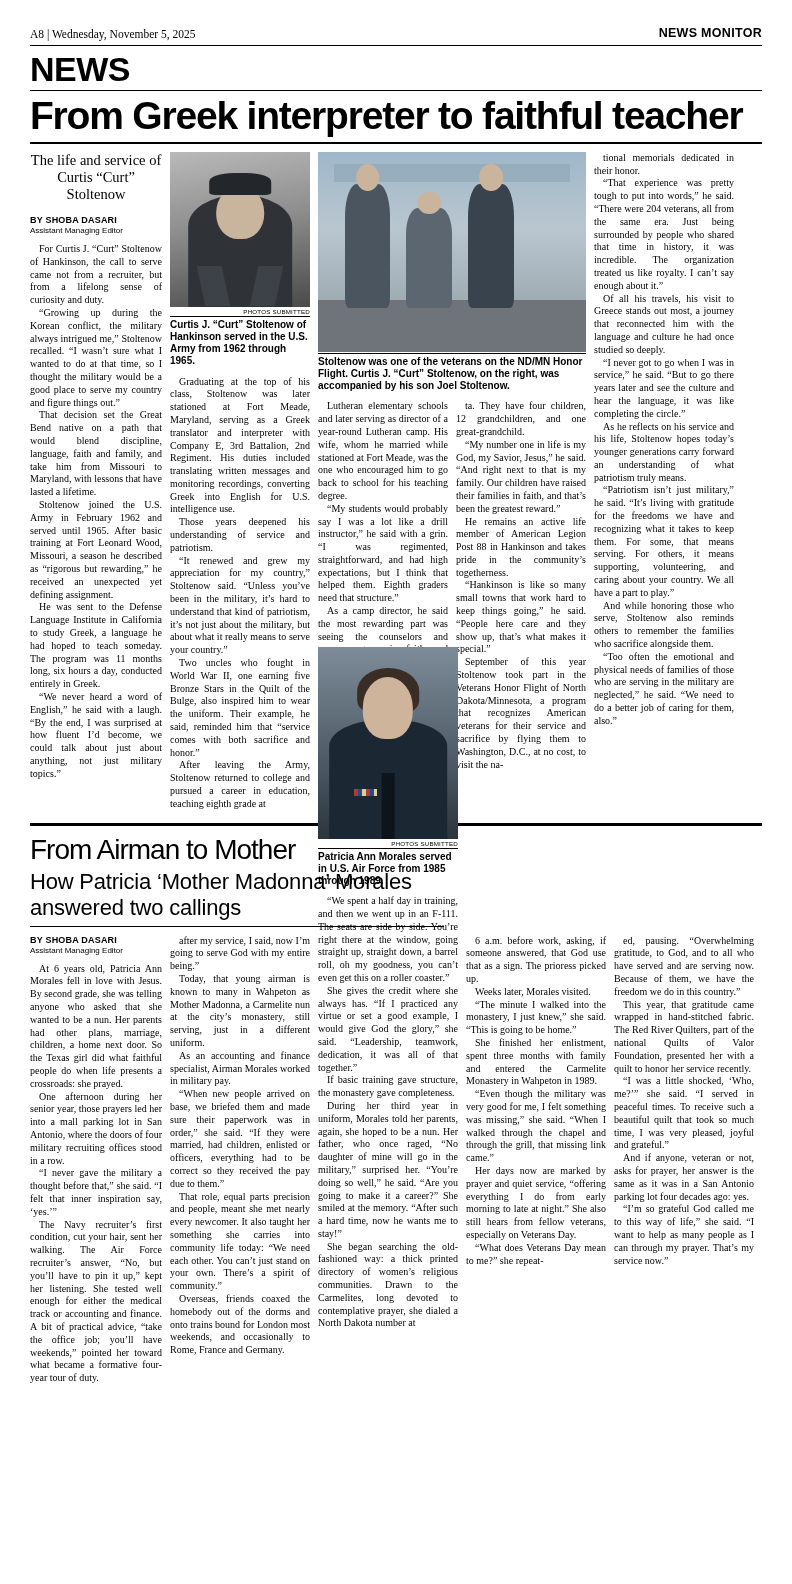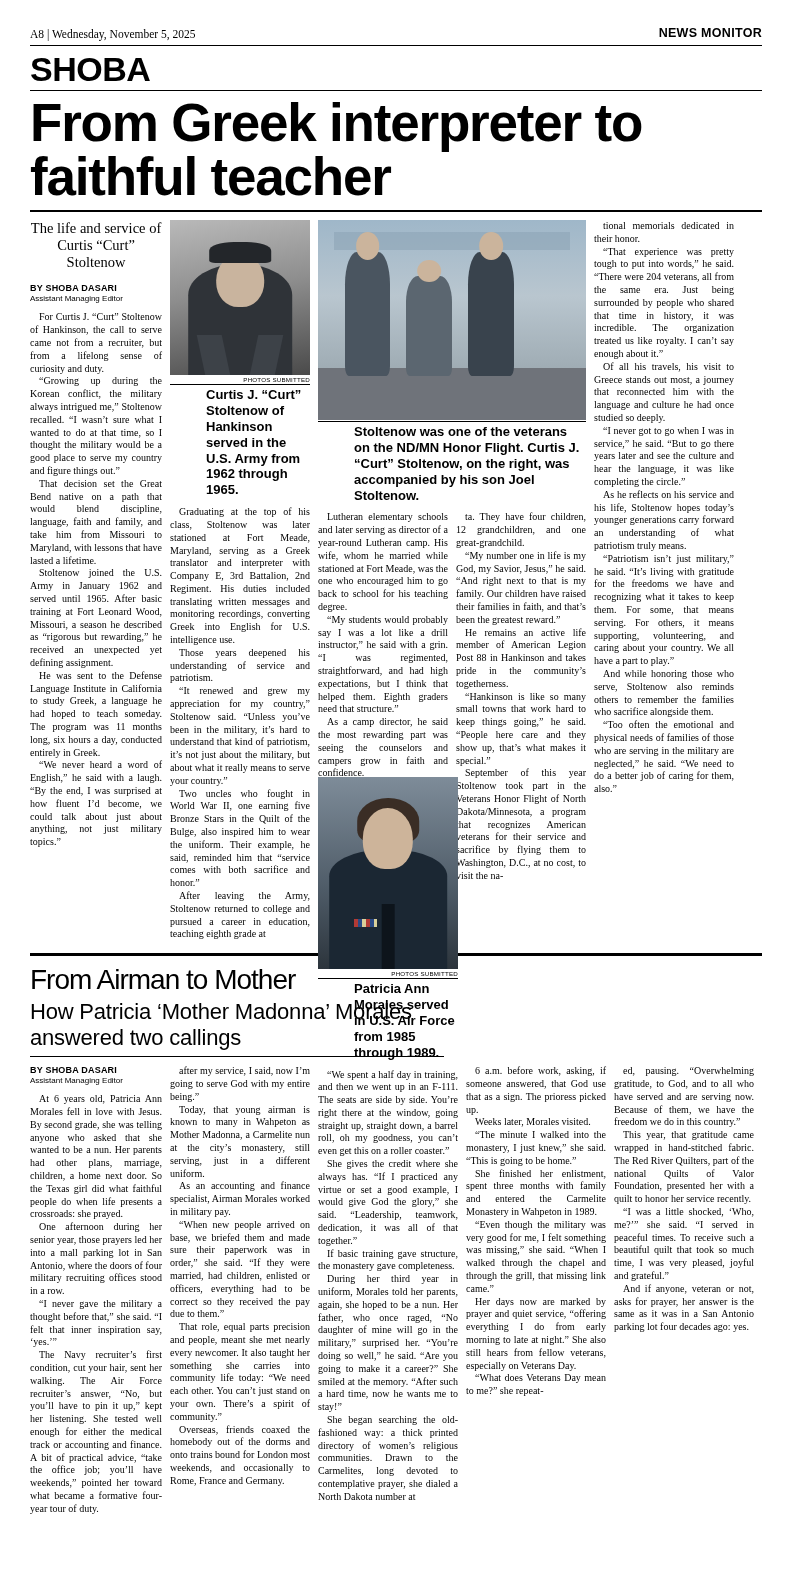--- a/index.html
+++ b/index.html
@@ -43,21 +43,21 @@
     line-height: 1;
     letter-spacing: -0.5px;
     padding: 6px 0 4px 0;
   }
   .rule-after-section { border-top: 1px solid #000; margin-bottom: 5px; }
 
   
   .headline-1 {
     font-family: "Liberation Sans", sans-serif;
     font-weight: bold;
-    font-size: 53px;
+    font-size: 39px;
     line-height: 1.02;
     letter-spacing: -1.2px;
     margin: 2px 0 6px 0;
   }
   .rule-under-headline { border-top: 2px solid #000; margin-bottom: 8px; }
 
   
   .story1 {
     display: grid;
     grid-template-columns: 132px 8px 140px 8px 268px 8px 140px;
@@ -106,24 +106,23 @@
     font-family: "Liberation Sans", sans-serif;
     font-size: 6.2px;
     text-align: right;
     letter-spacing: 0.2px;
     margin-top: 1px;
   }
   .cap-rule { border-top: 1.5px solid #000; margin: 1px 0 2px 0; }
   .caption {
     font-family: "Liberation Sans", sans-serif;
     font-weight: bold;
-    font-size: 13px;
+    font-size: 10px;
     line-height: 1.22;
     margin-bottom: 8px;
-    margin-left: 36px;
   }
 
   
   .portrait { background: linear-gradient(170deg,#b9b9b9 0%, #8e8e8e 45%, #4a4a4a 100%); }
   .portrait .figure {
     position: absolute; left: 50%; transform: translateX(-50%);
     bottom: 0; width: 74%; height: 72%;
     background: #2f3338;
     border-radius: 48% 48% 0 0 / 28% 28% 0 0;
   }
@@ -249,36 +248,36 @@
 <body>
 
 <div class="page">
 
   <div class="masthead">
     <div class="left">A8  |  Wednesday, November 5, 2025</div>
     <div class="right">NEWS MONITOR</div>
   </div>
   <div class="rule-thin"></div>
 
-  <div class="section-label">SHOBA</div>
+  <div class="section-label">NEWS</div>
   <div class="rule-after-section"></div>
 
   <div class="headline-1">From Greek interpreter to faithful teacher</div>
   <div class="rule-under-headline"></div>
 
   <div class="story1">
 
     <div class="col">
       <div class="deck">The life and service of Curtis “Curt” Stoltenow</div>
       <div class="byline">BY SHOBA DASARI</div>
       <div class="byline-title">Assistant Managing Editor</div>
       <p class="body first">For Curtis J. “Curt” Stoltenow of Hankinson, the call to serve came not from a recruiter, but from a lifelong sense of curiosity and duty.</p>
       <p class="body">“Growing up during the Korean conflict, the military always intrigued me,” Stoltenow recalled. “I wasn’t sure what I wanted to do at that time, so I thought the military would be a good place to serve my country and figure things out.”</p>
       <p class="body">That decision set the Great Bend native on a path that would blend discipline, language, faith and family, and take him from Missouri to Maryland, with lessons that have lasted a lifetime.</p>
-      <p class="body">Stoltenow joined the U.S. Army in January 1962 and served until 1965. After basic training at Fort Leonard Wood, Missouri, a season he described as “rigorous but rewarding,” he received an unexpected yet defining assignment.</p>
+      <p class="body">Stoltenow joined the U.S. Army in February 1962 and served until 1965. After basic training at Fort Leonard Wood, Missouri, a season he described as “rigorous but rewarding,” he received an unexpected yet defining assignment.</p>
       <p class="body">He was sent to the Defense Language Institute in California to study Greek, a language he had hoped to teach someday. The program was 11 months long, six hours a day, conducted entirely in Greek.</p>
       <p class="body">“We never heard a word of English,” he said with a laugh. “By the end, I was surprised at how fluent I’d become, we could talk about just about anything, not just military topics.”</p>
     </div>
     <div></div>
 
     <div class="col">
       <div class="photo-wrap">
         <div class="photo portrait" style="height:155px;">
           <div class="figure"></div>
           <div class="collar-l"></div>
@@ -408,16 +407,17 @@
       <p class="body">“Even though the military was very good for me, I felt something was missing,” she said. “When I walked through the chapel and through the grill, that missing link came.”</p>
       <p class="body">Her days now are marked by prayer and quiet service, “offering everything I do from early morning to late at night.” She also still hears from fellow veterans, especially on Veterans Day.</p>
       <p class="body">“What does Veterans Day mean to me?” she repeat-</p>
     </div>
     <div></div>
     <div class="col" style="margin-top:438px;">
       <p class="body first">ed, pausing. “Overwhelming gratitude, to God, and to all who have served and are serving now. Because of them, we have the freedom we do in this country.”</p>
       <p class="body">This year, that gratitude came wrapped in hand-stitched fabric. The Red River Quilters, part of the national Quilts of Valor Foundation, presented her with a quilt to honor her service recently.</p>
       <p class="body">“I was a little shocked, ‘Who, me?’” she said. “I served in peaceful times. To receive such a beautiful quilt that took so much time, I was very pleased, joyful and grateful.”</p>
       <p class="body">And if anyone, veteran or not, asks for prayer, her answer is the same as it was in a San Antonio parking lot four decades ago: yes.</p>
+      <p class="body">“I’m so grateful God called me to this way of life,” she said. “I want to help as many people as I can through my prayer. That’s my service now.”</p>
     </div>
   </div>
 
 </div>
 
 </body></html>

